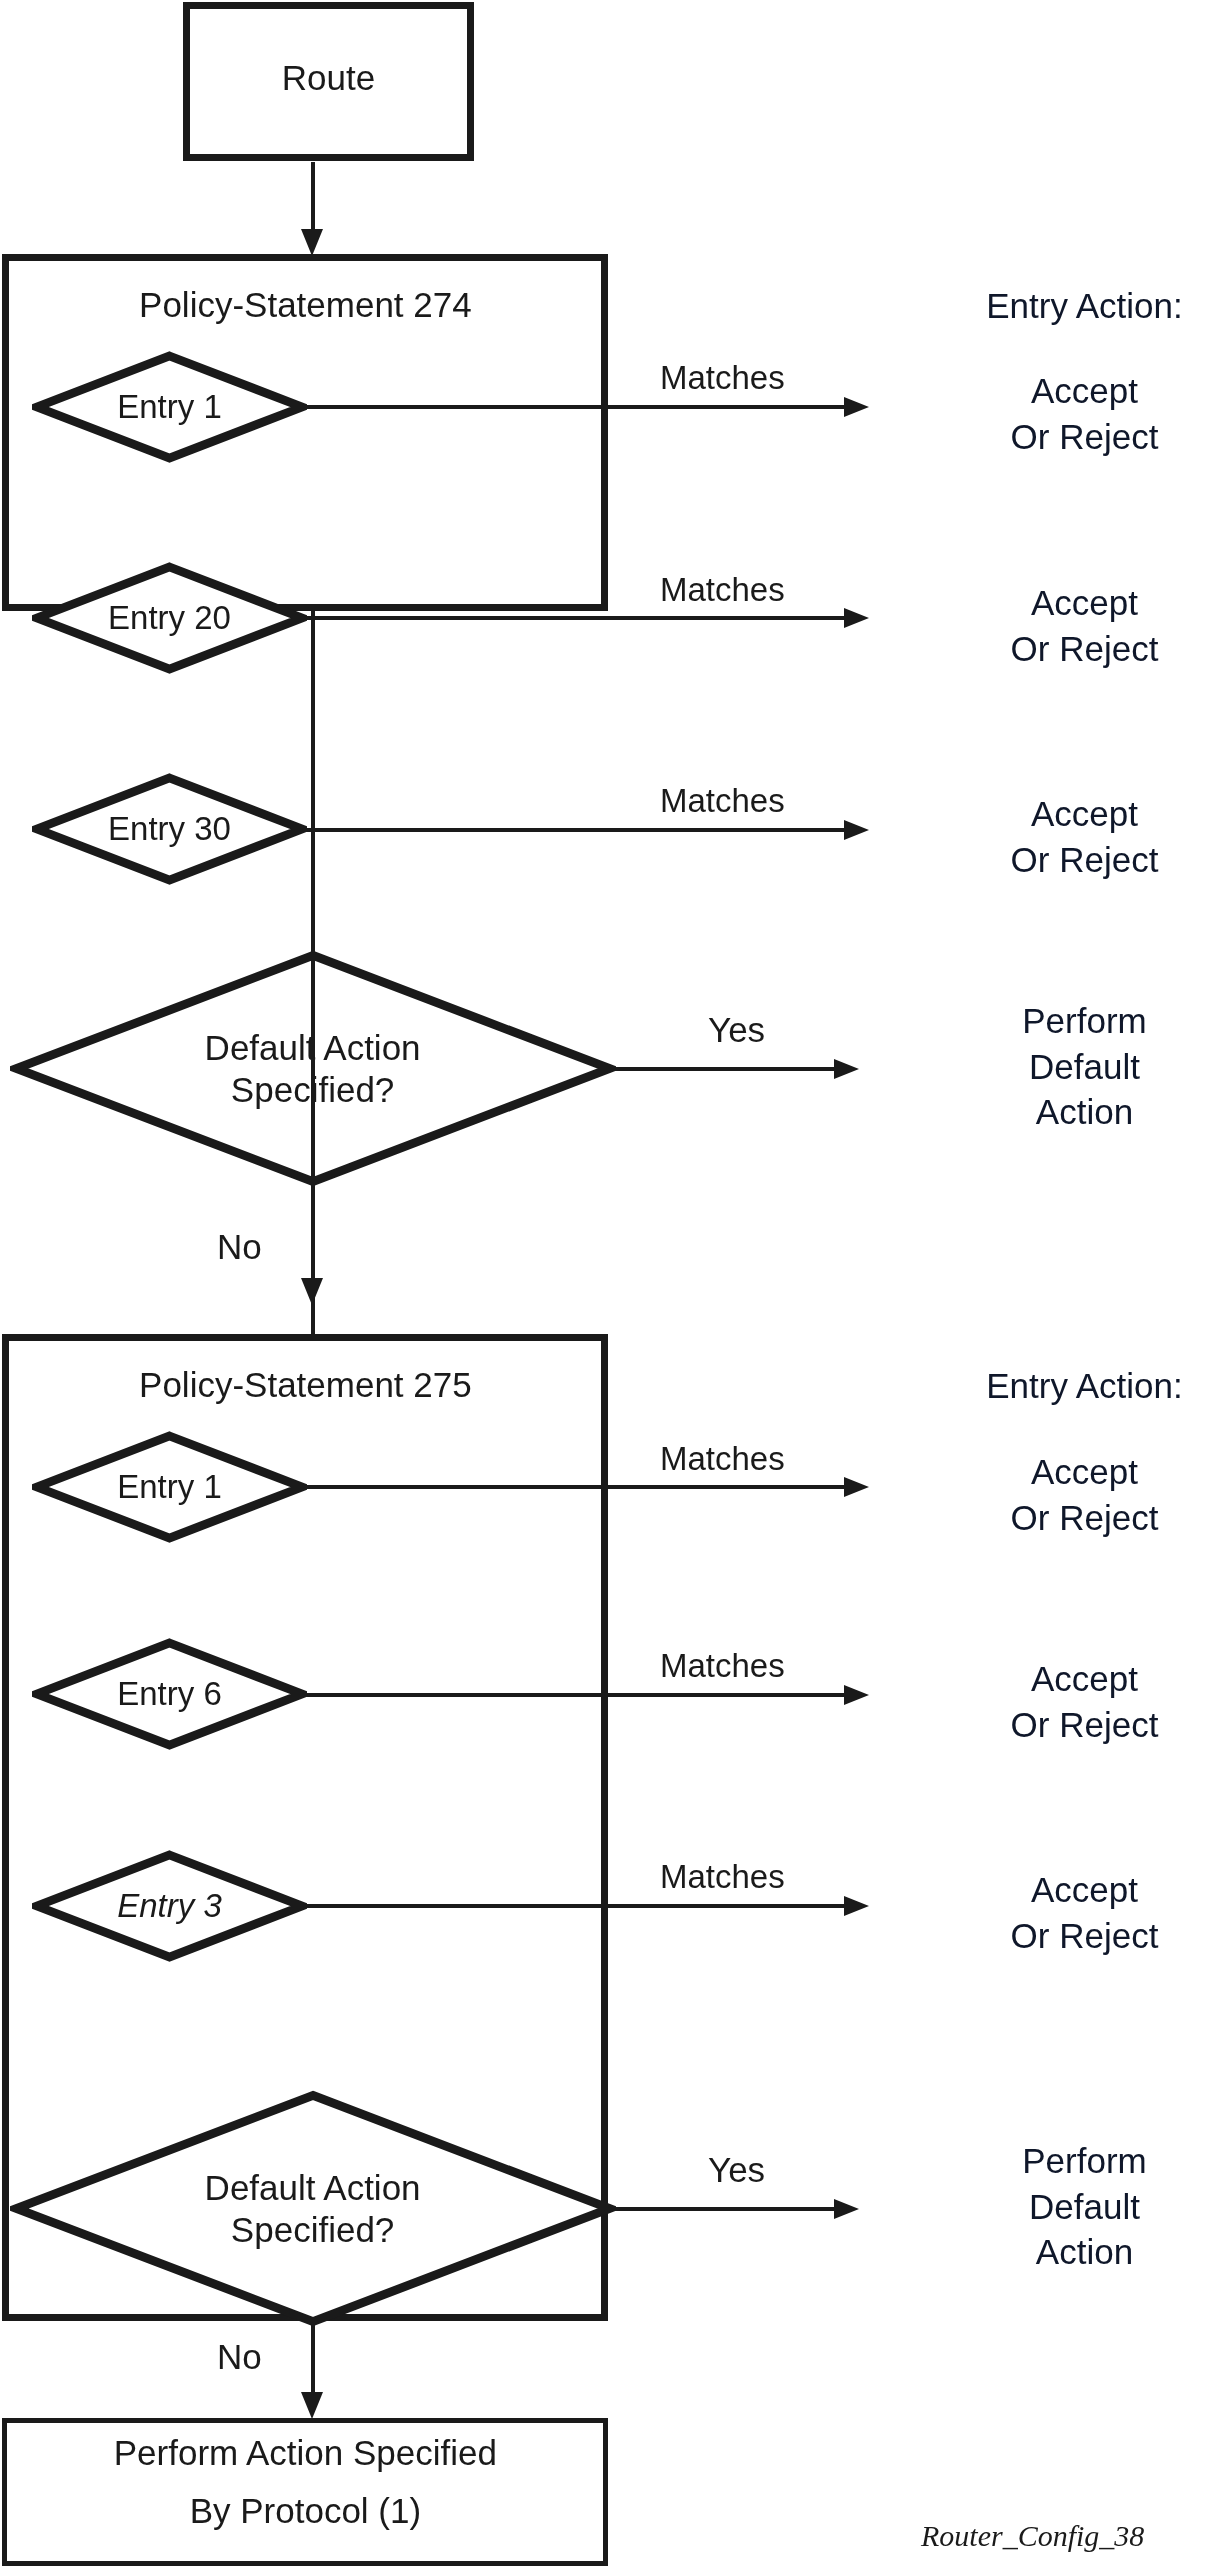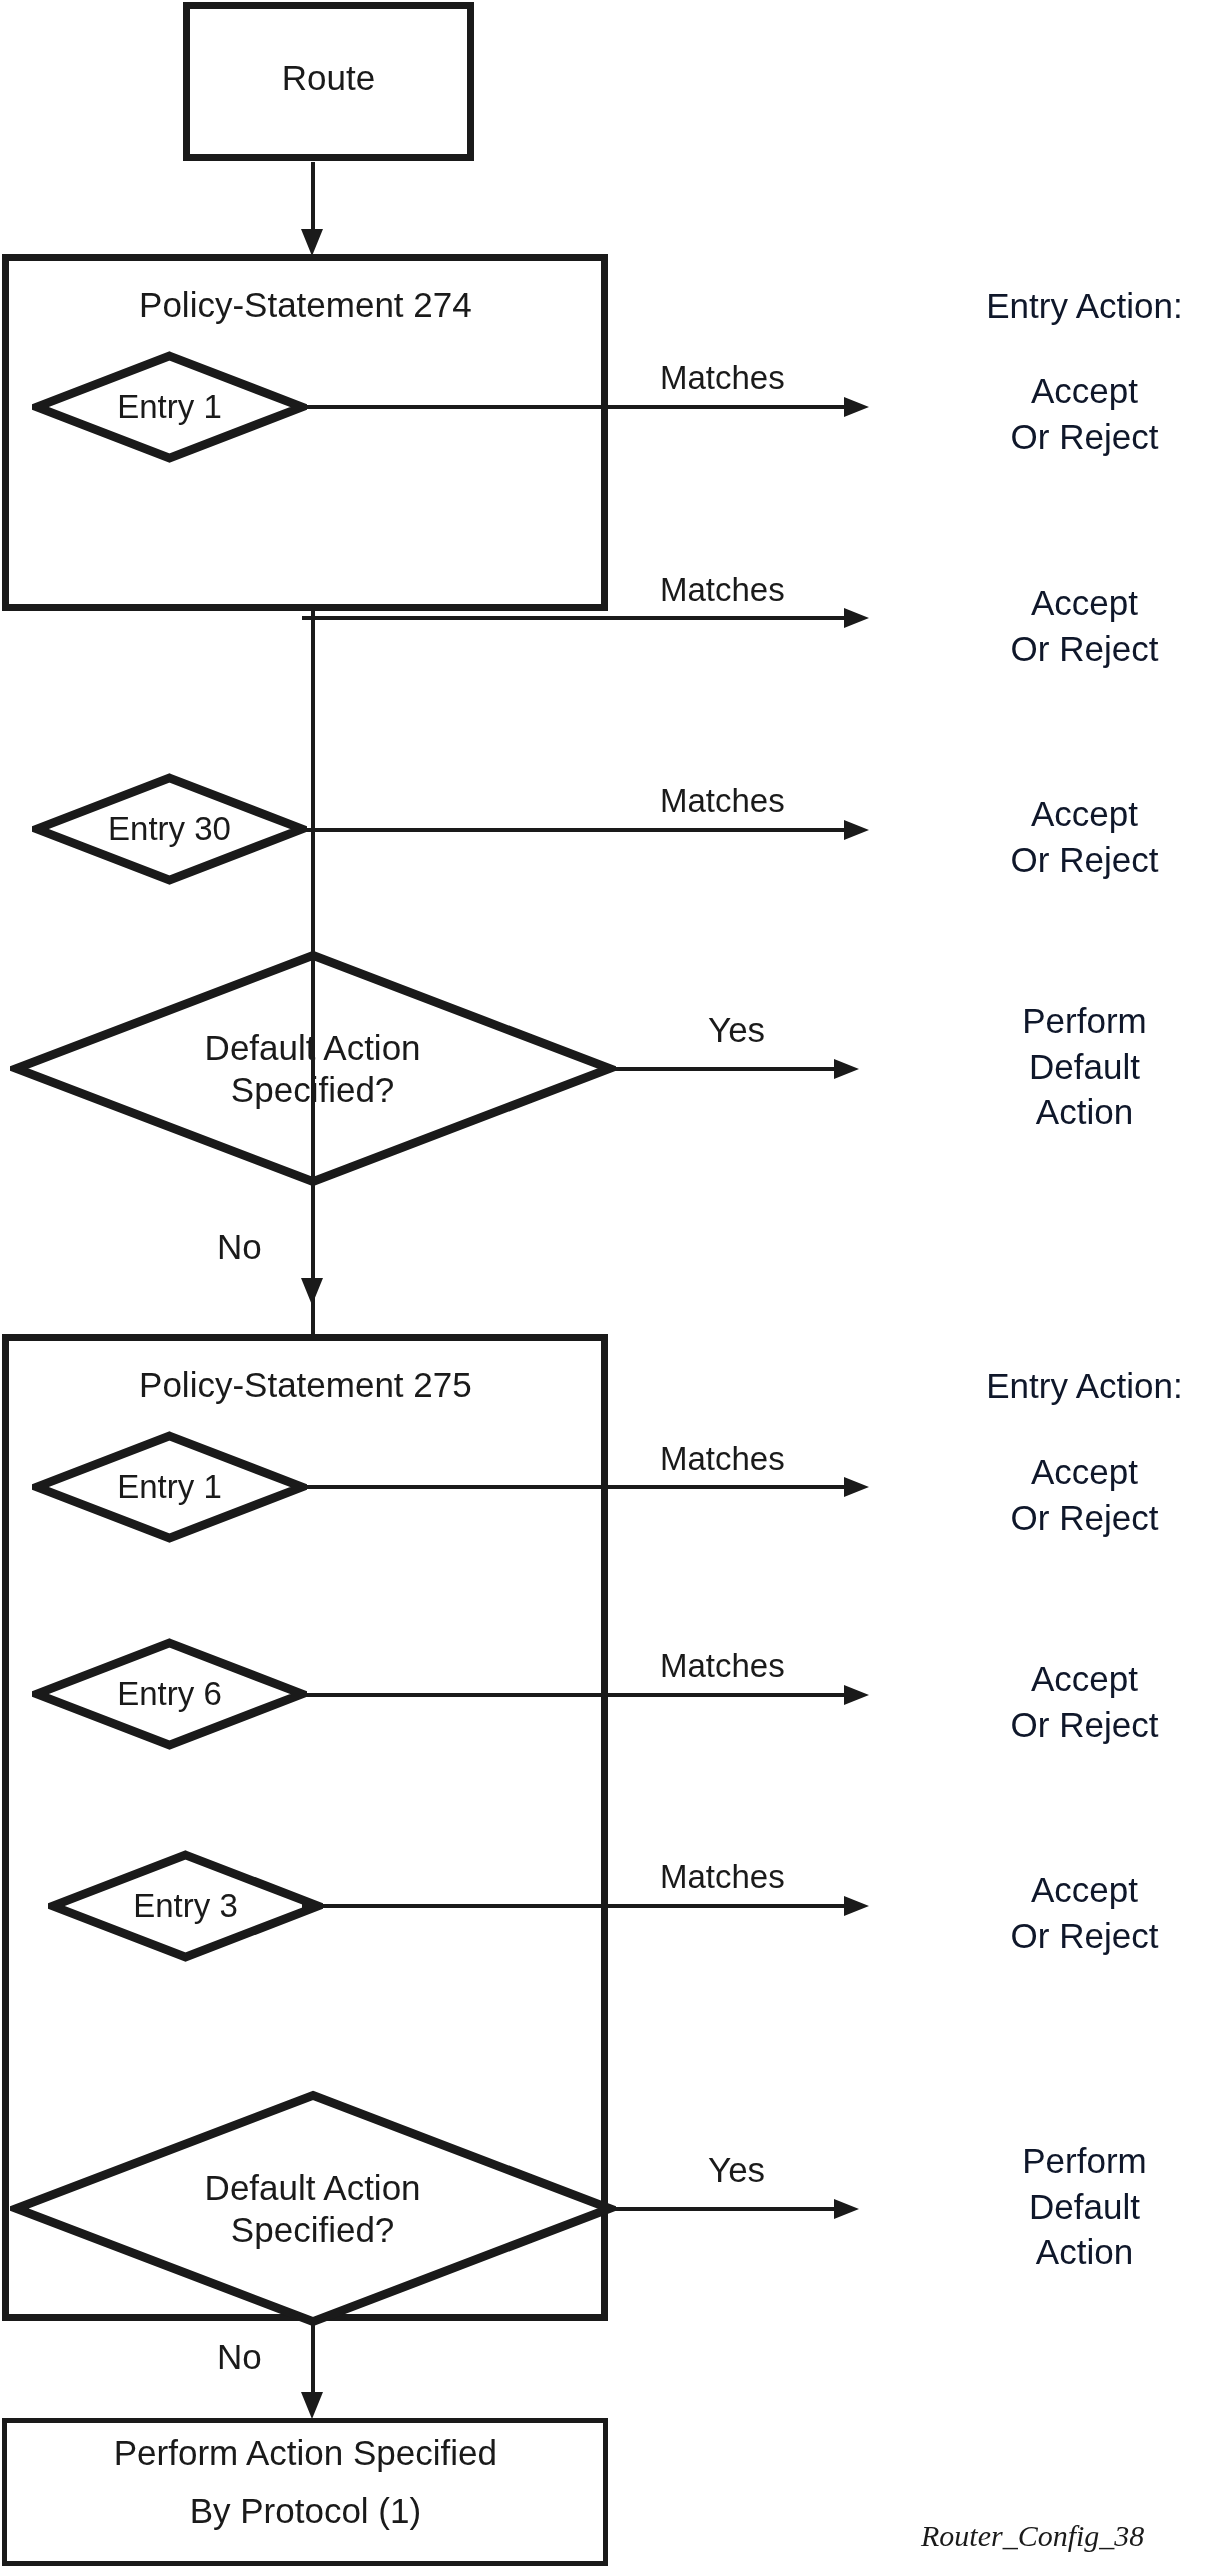--- a/index.html
+++ b/index.html
@@ -142,20 +142,26 @@
     <div class="diamond-label t42">Entry 1</div>
   </div>
   <div class="hline" style="left:302px; top:405px; width:542px;"></div>
   <div class="arrow-right" style="left:844px; top:397px;"></div>
   <div class="edge-label t42" style="left:660px; top:360px;">Matches</div>
   <div class="col-text t44" style="left:941px; top:368px; width:287px;">
     <div>Accept</div>
     <div>Or Reject</div>
   </div>
 
+  <div class="diamond" style="left:32px; top:562px; width:275px; height:112px;">
+    <svg width="275" height="112" viewBox="0 0 345 140">
+      <polygon points="172.5,6 339,70 172.5,134 6,70" fill="#ffffff" stroke="#1a1a1a" stroke-width="11"></polygon>
+    </svg>
+    <div class="diamond-label t42">Entry 20</div>
+  </div>
   <div class="hline" style="left:302px; top:616px; width:542px;"></div>
   <div class="arrow-right" style="left:844px; top:608px;"></div>
   <div class="edge-label t42" style="left:660px; top:572px;">Matches</div>
   <div class="col-text t44" style="left:941px; top:580px; width:287px;">
     <div>Accept</div>
     <div>Or Reject</div>
   </div>
 
   <div class="diamond" style="left:32px; top:773px; width:275px; height:112px;">
     <svg width="275" height="112" viewBox="0 0 345 140">
@@ -219,21 +225,21 @@
     <div class="diamond-label t42">Entry 6</div>
   </div>
   <div class="hline" style="left:302px; top:1693px; width:542px;"></div>
   <div class="arrow-right" style="left:844px; top:1685px;"></div>
   <div class="edge-label t42" style="left:660px; top:1648px;">Matches</div>
   <div class="col-text t44" style="left:941px; top:1656px; width:287px;">
     <div>Accept</div>
     <div>Or Reject</div>
   </div>
 
-  <div class="diamond" style="left:48px; top:1850px; width:275px; height:112px;">
+  <div class="diamond" style="left:32px; top:1850px; width:275px; height:112px;font-style:italic;">
     <svg width="275" height="112" viewBox="0 0 345 140">
       <polygon points="172.5,6 339,70 172.5,134 6,70" fill="#ffffff" stroke="#1a1a1a" stroke-width="11"></polygon>
     </svg>
     <div class="diamond-label t42">Entry 3</div>
   </div>
   <div class="hline" style="left:302px; top:1904px; width:542px;"></div>
   <div class="arrow-right" style="left:844px; top:1896px;"></div>
   <div class="edge-label t42" style="left:660px; top:1859px;">Matches</div>
   <div class="col-text t44" style="left:941px; top:1867px; width:287px;">
     <div>Accept</div>

